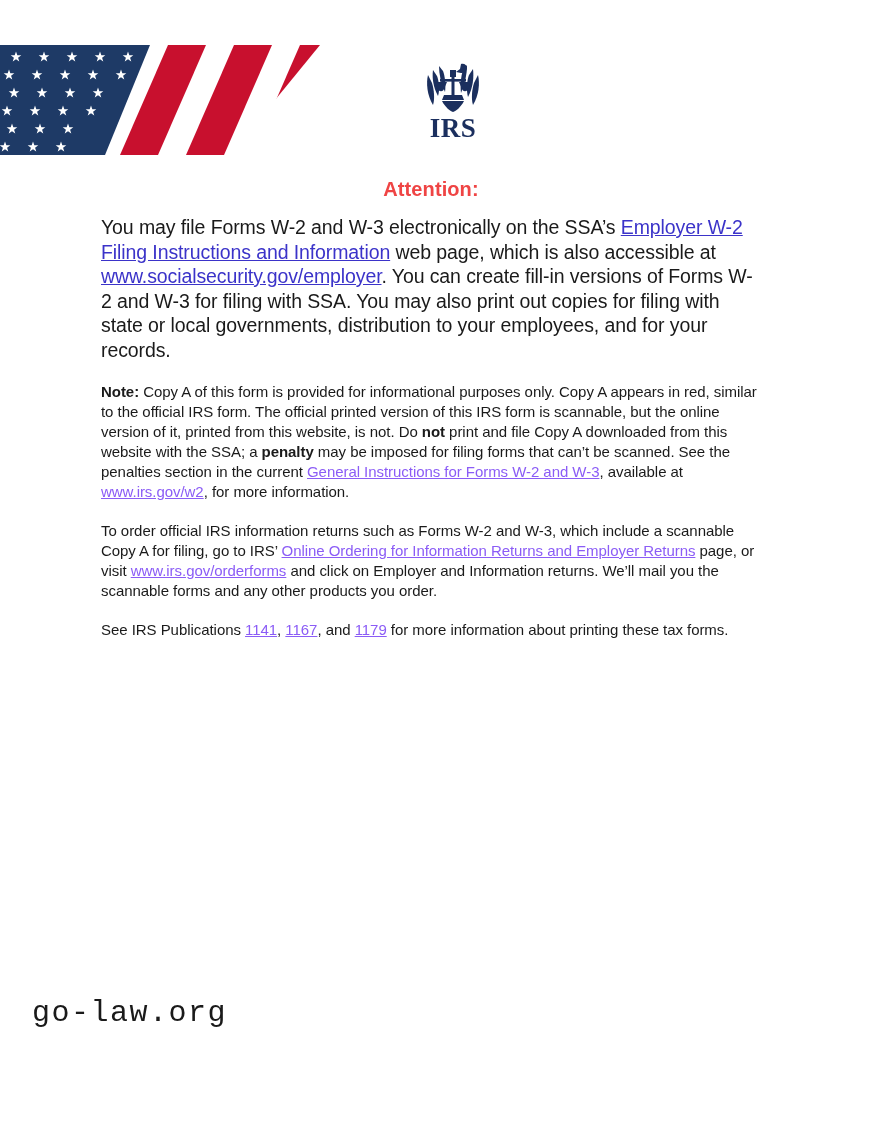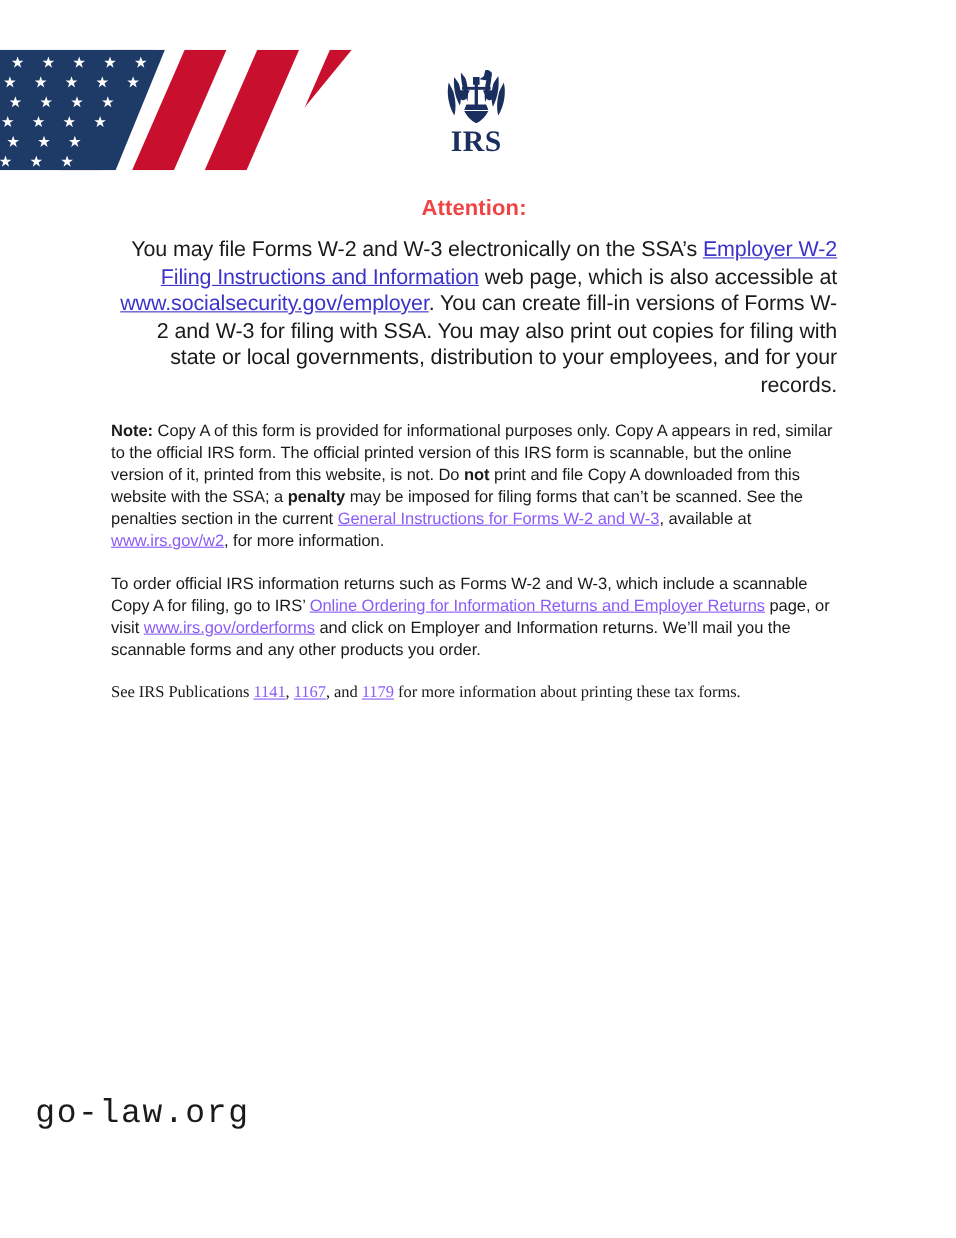--- a/index.html
+++ b/index.html
@@ -33,21 +33,21 @@
     height: 110px;
     overflow: hidden;
   }
   .flag-svg {
     display: block;
     width: 320px;
     height: 110px;
   }
   .irs-logo {
     position: absolute;
-    left: 400px;
+    left: 420px;
     top: 12px;
     width: 66px;
     height: 86px;
   }
   .irs-logo svg {
     display: block;
   }
 
   
   .doc {
@@ -63,30 +63,29 @@
     text-align: center;
     margin: 0 0 14px 0;
     letter-spacing: 0.1px;
   }
   .lead {
     font-size: 19.5px;
     line-height: 24.5px;
     margin: 0 0 20px 0;
     color: #1a1a1a;
     letter-spacing: -0.1px;
-    text-align: right;
   }
   .para {
     font-size: 15px;
     line-height: 20px;
     margin: 0 0 19px 0;
     color: #1a1a1a;
     letter-spacing: -0.05px;
   }
-  .para:last-child { margin-bottom: 0; font-family: Liberation Serif, serif; }
+  .para:last-child { margin-bottom: 0; }
   a.lnk {
     color: #8b5cf6;
     text-decoration: underline;
     text-underline-offset: 1px;
   }
   .lead a.lnk { color: #3b33c9; }
   b, strong { font-weight: bold; }
 
   
   .watermark {

